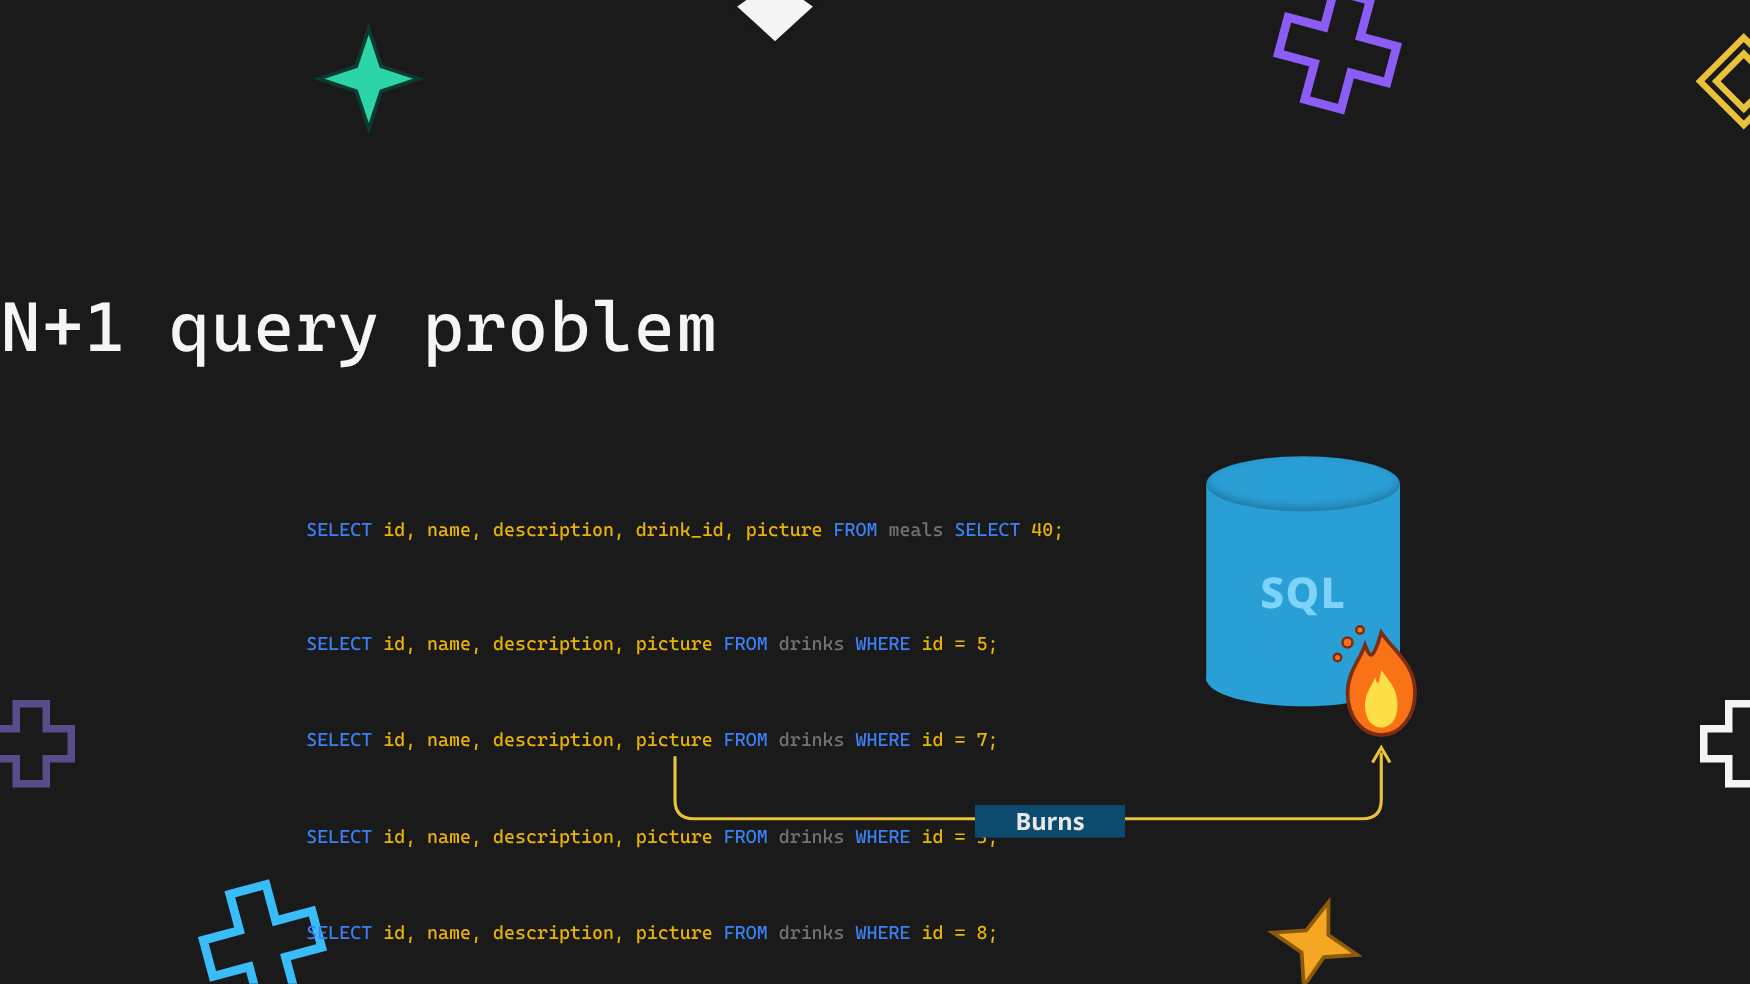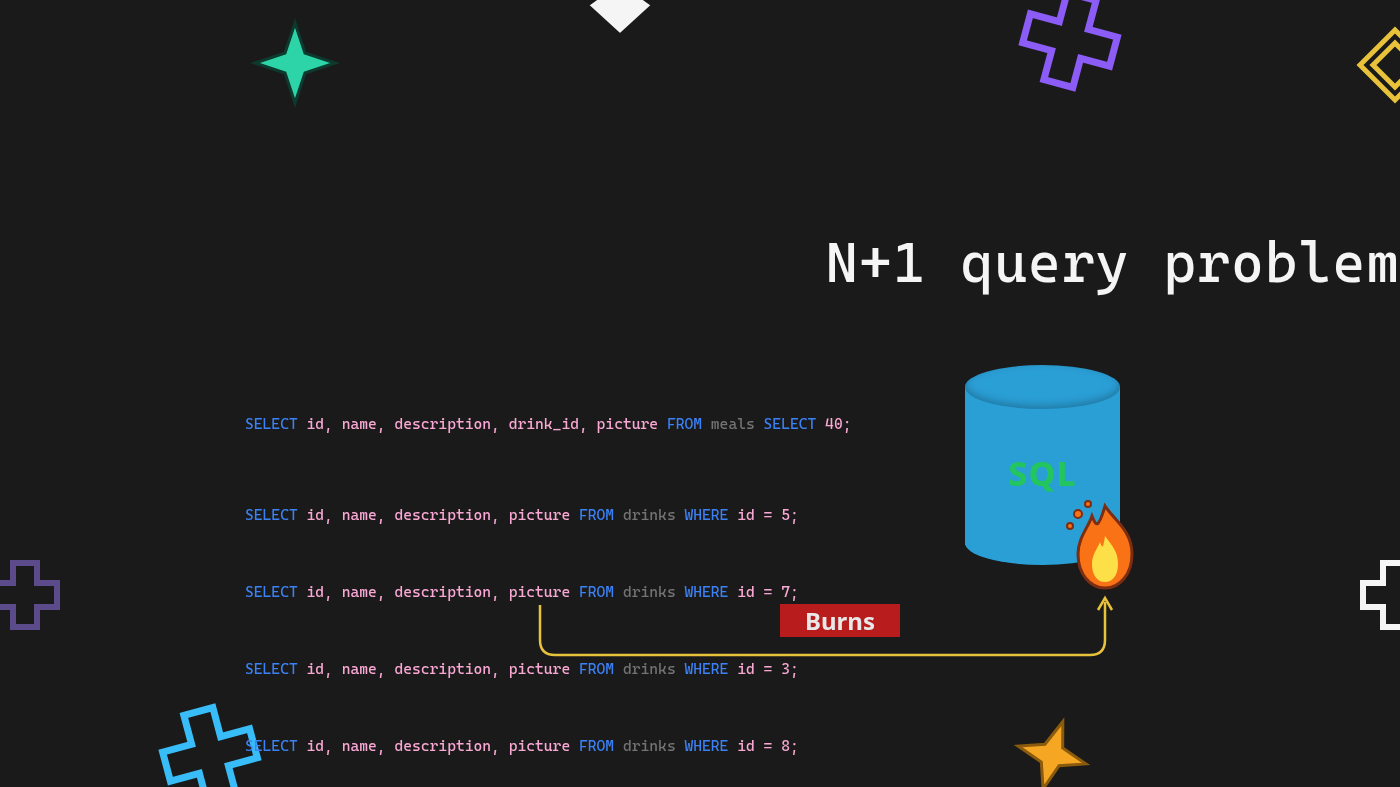--- a/index.html
+++ b/index.html
@@ -11,39 +11,39 @@
     color: #e8e8e8;
     overflow: hidden;
     position: relative;
   }
   .deco { position: absolute; pointer-events: none; }
   .title {
     position: absolute;
     top: 230px;
     left: 0;
     right: 0;
-    text-align: right;
+    text-align: left;
     font-size: 56px;
     font-weight: 500;
     letter-spacing: 1px;
     color: #f5f5f5;
   }
   .code-block {
     position: absolute;
     top: 372px;
     left: 245px;
     font-size: 15px;
     line-height: 1.4;
     white-space: pre;
   }
   .code-line { margin-bottom: 14px; }
   .code-line.first { margin-bottom: 28px; }
   .kw { color: #3b82f6; }     
   .tbl { color: #737373; }    
-  .txt { color: #f9a8d4; }
+  .txt { color: #eab308; }
   .db {
     position: absolute;
     top: 365px;
     left: 965px;
     width: 155px;
     height: 200px;
   }
   .db-cylinder {
     position: relative;
     width: 155px;
@@ -71,48 +71,48 @@
     border-radius: 50%;
   }
   .db-label {
     position: absolute;
     top: 85px; left: 0;
     width: 155px;
     text-align: center;
     font-size: 34px;
     font-weight: 800;
     font-family: system-ui, sans-serif;
-    color: #22c55e;
+    color: #7dd3fc;
     letter-spacing: 1px;
   }
   .flame {
     position: absolute;
     top: 496px;
     left: 1060px;
     width: 90px;
     height: 100px;
   }
   .arrow-path {
     position: absolute;
     top: 590px;
     left: 530px;
     width: 590px;
     height: 80px;
   }
   .arrow-label {
     position: absolute;
-    top: 604px;
+    top: 644px;
     left: 780px;
     width: 120px;
     text-align: center;
     font-family: system-ui, sans-serif;
-    font-size: 24px;
+    font-size: 19px;
     font-weight: 700;
     color: #e8e8e8;
-    background: #b91c1c;
+    background: #0c4a6e;
     padding: 0 12px;
   }
 </style>
 </head>
 <body>
 
 <svg class="deco" style="top:-25px;left:575px;width:90px;height:70px" viewBox="0 0 90 70">
   <path d="M45 5 L80 30 L45 62 L10 30 Z" fill="#f5f5f5" stroke="#1a1a1a" stroke-width="6"></path>
   <path d="M45 5 L80 30 L45 62 L10 30 Z" fill="none" stroke="#1a1a1a" stroke-width="2"></path>
 </svg>

